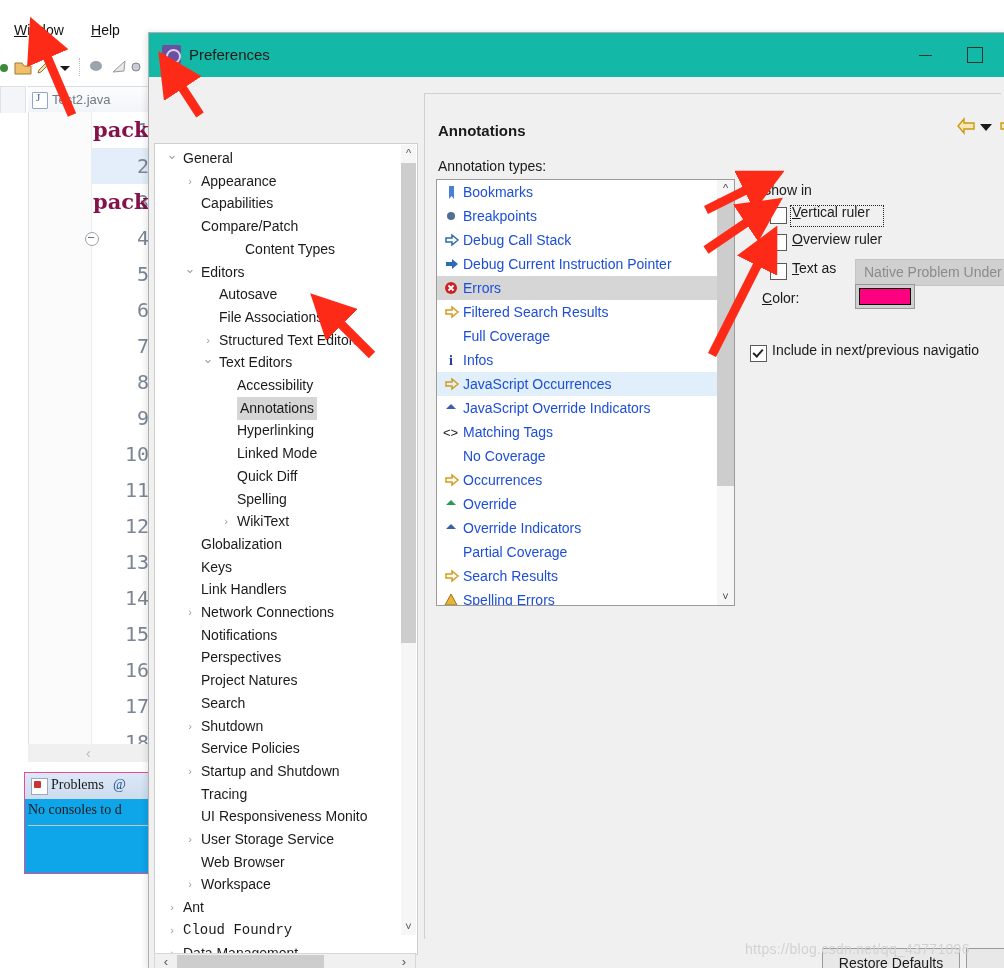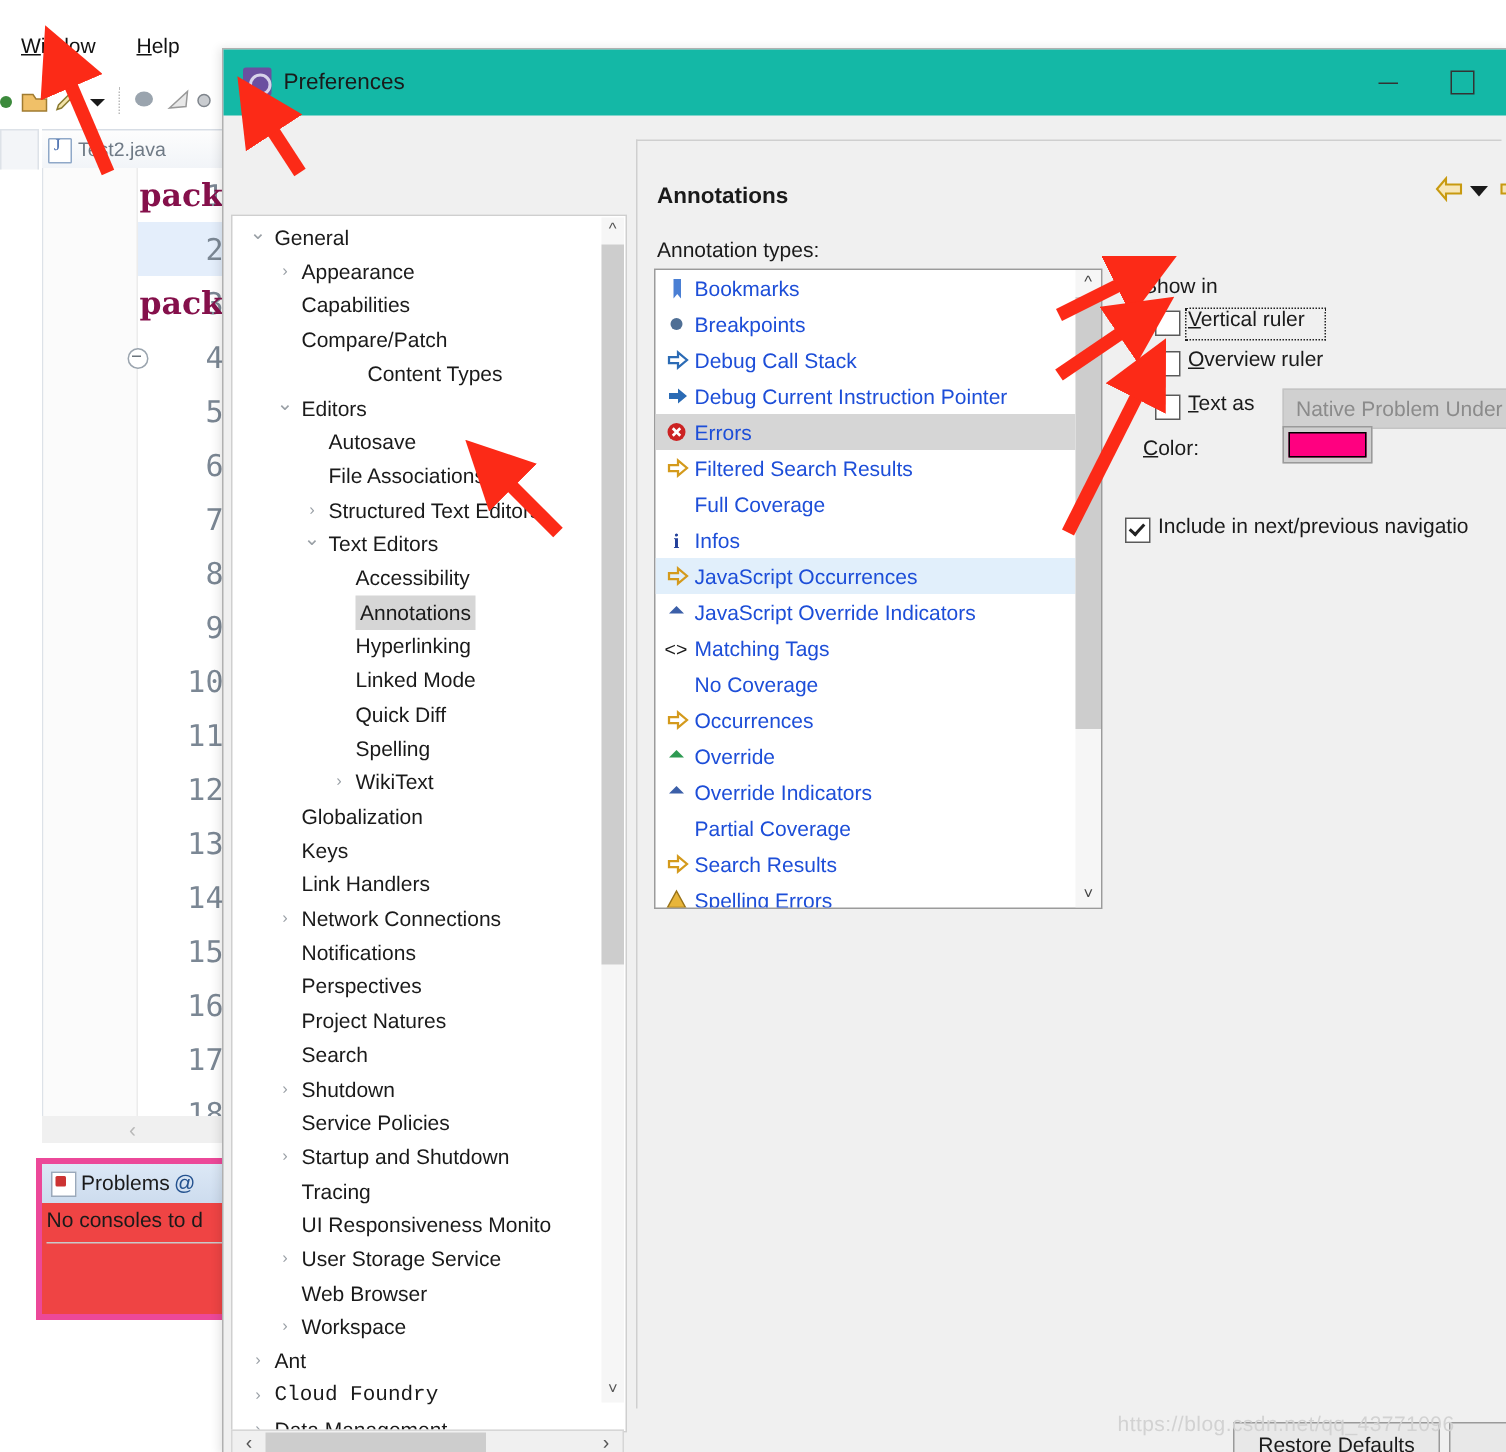--- a/index.html
+++ b/index.html
@@ -35,21 +35,21 @@
   .codeline{position:absolute;left:64px;font-family:"DejaVu Serif",serif;font-size:21px;font-weight:bold;
     color:#85104b;line-height:36px;height:36px;white-space:nowrap;}
   #hl-line{position:absolute;left:62px;top:36px;width:64px;height:36px;background:#e4eefb;}
   .fold-mark{position:absolute;left:56px;width:12px;height:12px;border:1px solid #9aa4ae;border-radius:50%;background:#fff;}
   .fold-mark:after{content:"";position:absolute;left:2px;top:4px;width:6px;height:1px;background:#6b747c;}
 
   #editor-hscroll{position:absolute;left:28px;top:744px;width:126px;height:18px;background:#f0f0f0;}
   #editor-hscroll .arrow{position:absolute;left:58px;top:1px;font-size:14px;color:#b8b8b8;}
 
   
-  #problems-view{position:absolute;left:24px;top:772px;width:130px;height:100px;background:#ef4444;border:4px solid #ec4899;}
+  #problems-view{position:absolute;left:24px;top:772px;width:130px;height:100px;background:#0ea5e9;border:1px solid #ec4899;font-family:Liberation Serif, serif;}
   #problems-tab{position:absolute;left:0;top:0;width:130px;height:26px;background:linear-gradient(#dce8f6,#cddcee);}
   #problems-tab .pico{position:absolute;left:6px;top:5px;width:15px;height:15px;background:#fff;border:1px solid #9aa9bb;}
   #problems-tab .pico:after{content:"";position:absolute;left:2px;top:2px;width:7px;height:7px;background:#cc3333;border-radius:1px;}
   #problems-tab .plabel{position:absolute;left:26px;top:4px;font-size:14px;color:#1a1a1a;}
   #problems-tab .pat{position:absolute;left:88px;top:4px;font-size:14px;color:#24528f;}
   #problems-body{position:absolute;left:0;top:26px;width:130px;height:74px;}
   #problems-body .pmsg{position:absolute;left:3px;top:3px;font-size:14px;color:#1a1a1a;white-space:nowrap;}
   #problems-body .pline{position:absolute;left:3px;top:26px;width:124px;height:1px;background:#c9c9c9;}
 
   

